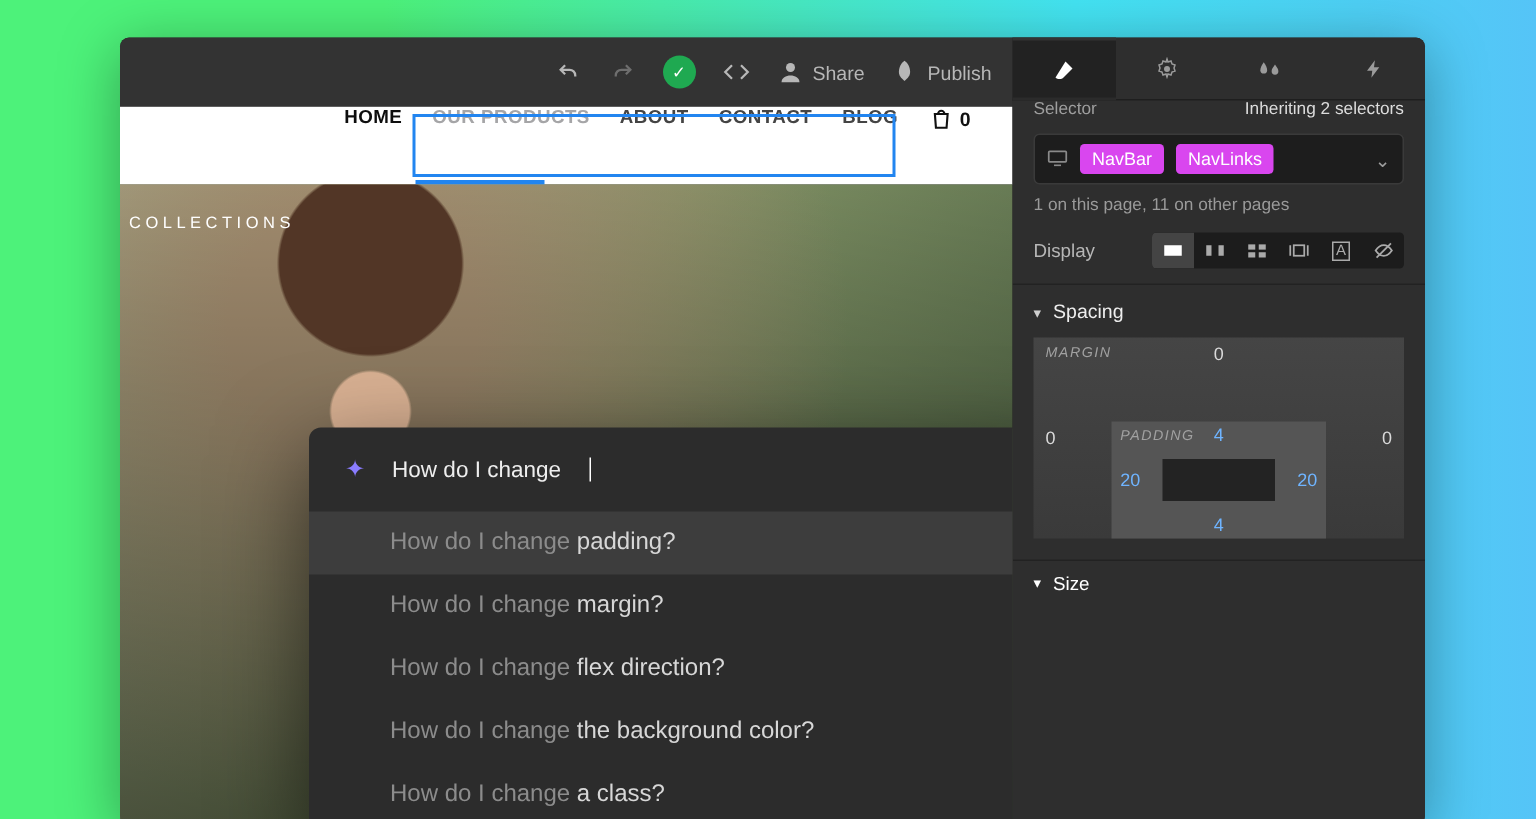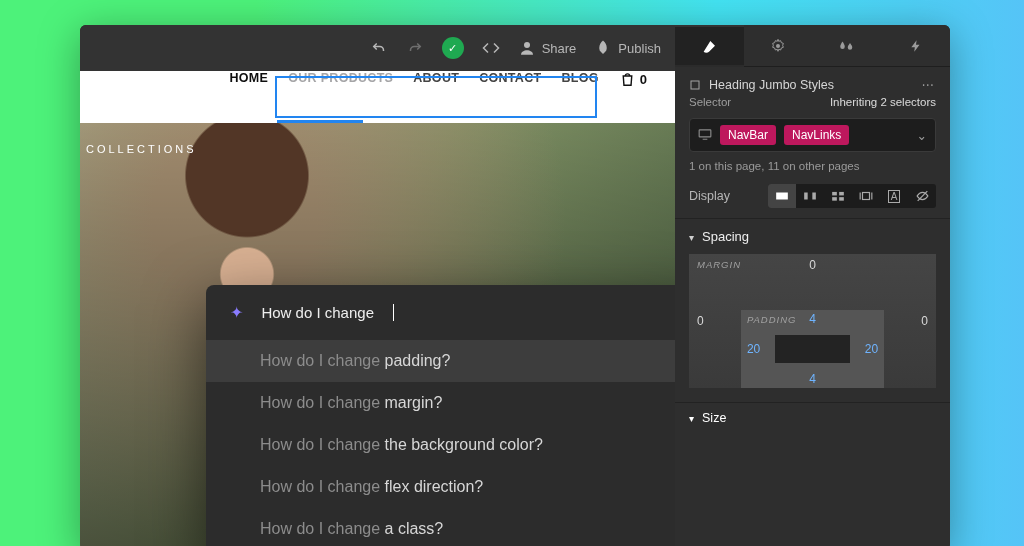--- a/index.html
+++ b/index.html
@@ -128,21 +128,21 @@
   .dots{ color:#9a9a9a; letter-spacing:2px;}
   .sel-sub { color:#9e9e9e; font-size:11.5px; padding: 0 14px 6px;}
   .sel-box {
     margin:4px 14px 6px;
     background:#1d1d1d;
     border: 1px solid #3a3a3a;
     border-radius:4px;
     padding:6px 8px;
     display:flex; align-items:center; gap:8px;
   }
-  .sel-box .chip{ background:#be185d; color:#fff; padding:3px 8px; border-radius:3px; font-size:12px;}
+  .sel-box .chip{ background:#d946ef; color:#fff; padding:3px 8px; border-radius:3px; font-size:12px;}
   .sel-box .pre{ color:#8a8a8a;}
   .sel-box .chev { margin-left:auto; color:#9d9d9d;}
   .count-note{ color:#9a9a9a; font-size:11.5px; padding:2px 14px 8px;}
   .sec-head { display:flex; align-items:center; gap:8px; font-size:13px; color:#eee; padding:10px 14px 6px; border-top:1px solid #222; }
   .sec-head .caret-ic::before{content:"▾"; font-size:10px; color:#cfcfcf;}
   .display-row { display:flex; align-items:center; gap:8px; padding:4px 14px 10px;}
   .disp-btns { display:flex; gap:0; margin-left:auto; background:#1c1c1c; border-radius:3px; overflow:hidden;}
   .disp-btn { width:28px; height:24px; display:flex; align-items:center; justify-content:center; color:#aaa; cursor:pointer;}
   .disp-btn.on { background:#444; color:#fff;}
   .box-model {
@@ -255,22 +255,22 @@
       </div>
 
       <div class="assist-panel">
         <div class="assist-top">
           <span style="color:#8a7cff;font-size:16px;">✦</span>
           <span>How do I change</span>
             <span class="caret"></span>
         </div>
         <div class="sugg hl"><span>How do I change </span><strong>padding?</strong></div>
         <div class="sugg"><span>How do I change </span><strong>margin?</strong></div>
+        <div class="sugg"><span>How do I change </span><strong>flex direction?</strong></div>
         <div class="sugg"><span>How do I change </span><strong>the background color?</strong></div>
-        <div class="sugg"><span>How do I change </span><strong>flex direction?</strong></div>
         <div class="sugg"><span>How do I change </span><strong>a class?</strong></div>
       </div>
     </div>
   </div>
 
   <div class="right-panel">
     <div class="rp-tabs">
       <div class="rp-tab active">
           <svg width="16" height="16" viewBox="0 0 24 24" fill="#fff">
             <path d="M14 3l7 7-9 9c-2 2-6 2-8 0l10-16z"></path>
@@ -288,27 +288,20 @@
             <path d="M16 4c2 3 3 4 3 6a3 3 0 1 1-6 0c0-2 1-3 3-6z"></path>
           </svg>
         </div>
       <div class="rp-tab">
           <svg width="14" height="16" viewBox="0 0 24 24" fill="#9b9b9b">
             <path d="M13 2L4 14h6l-1 8 9-12h-6z"></path>
           </svg>
         </div>
     </div>
 
-    <div class="style-name-row">
-      <svg width="12" height="12" viewBox="0 0 24 24" fill="none" stroke="#a3a3a3" stroke-width="2">
-          <rect x="4" y="4" width="16" height="16"></rect>
-        </svg>
-      <span style="color:#d6d6d6;">Heading Jumbo Styles</span>
-      <span class="dots" style="margin-left:auto">⋯</span>
-    </div>
 
     <div class="sel-sub rp-row">
       <span>Selector</span>
       <span style="color:#dcdcdc;">Inheriting 2 selectors</span>
     </div>
     <div class="sel-box">
       <span class="pre"><svg width="14" height="12" viewBox="0 0 24 20" fill="none" stroke="#8a8a8a" stroke-width="2">
             <rect x="2" y="3" width="20" height="12" rx="1"></rect>
             <path d="M8 19h8"></path>
           </svg></span>

